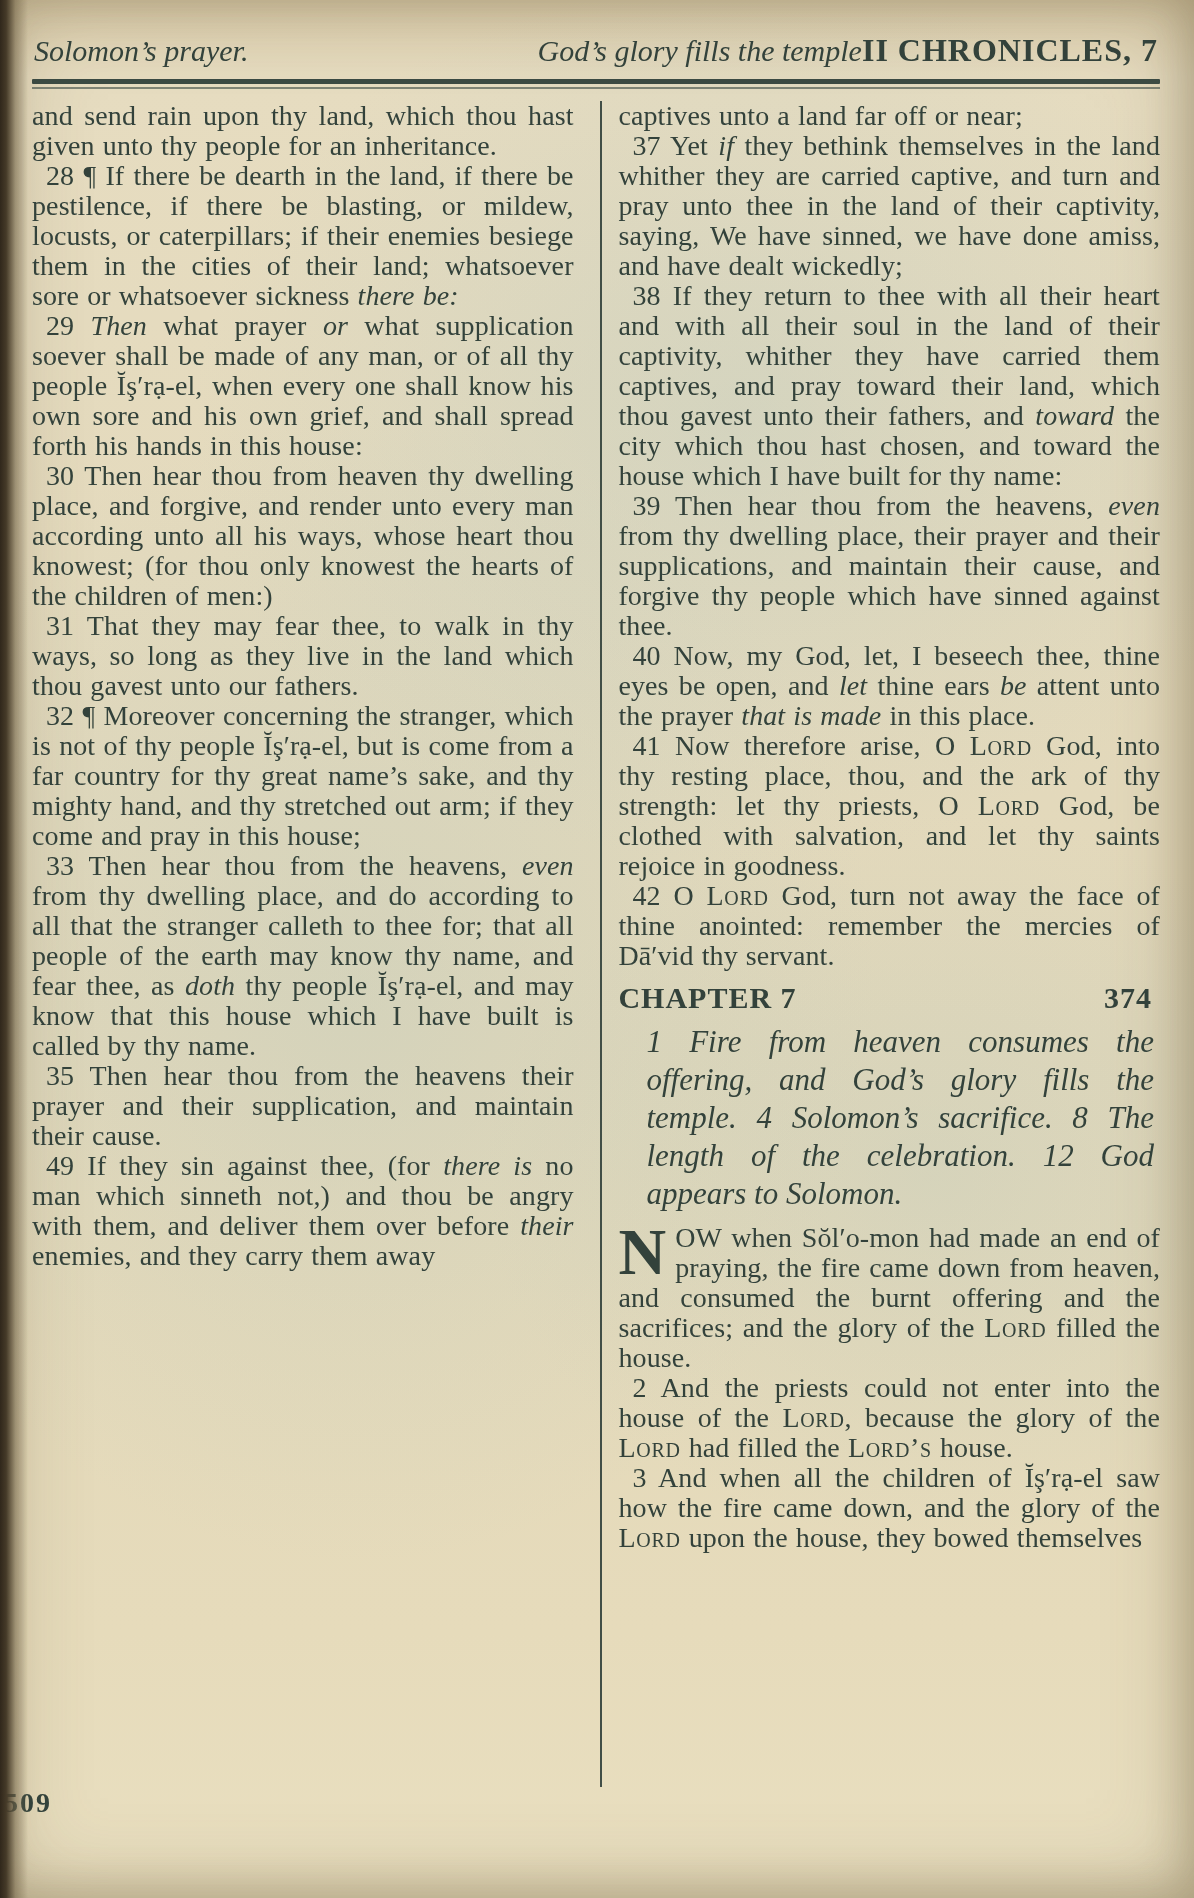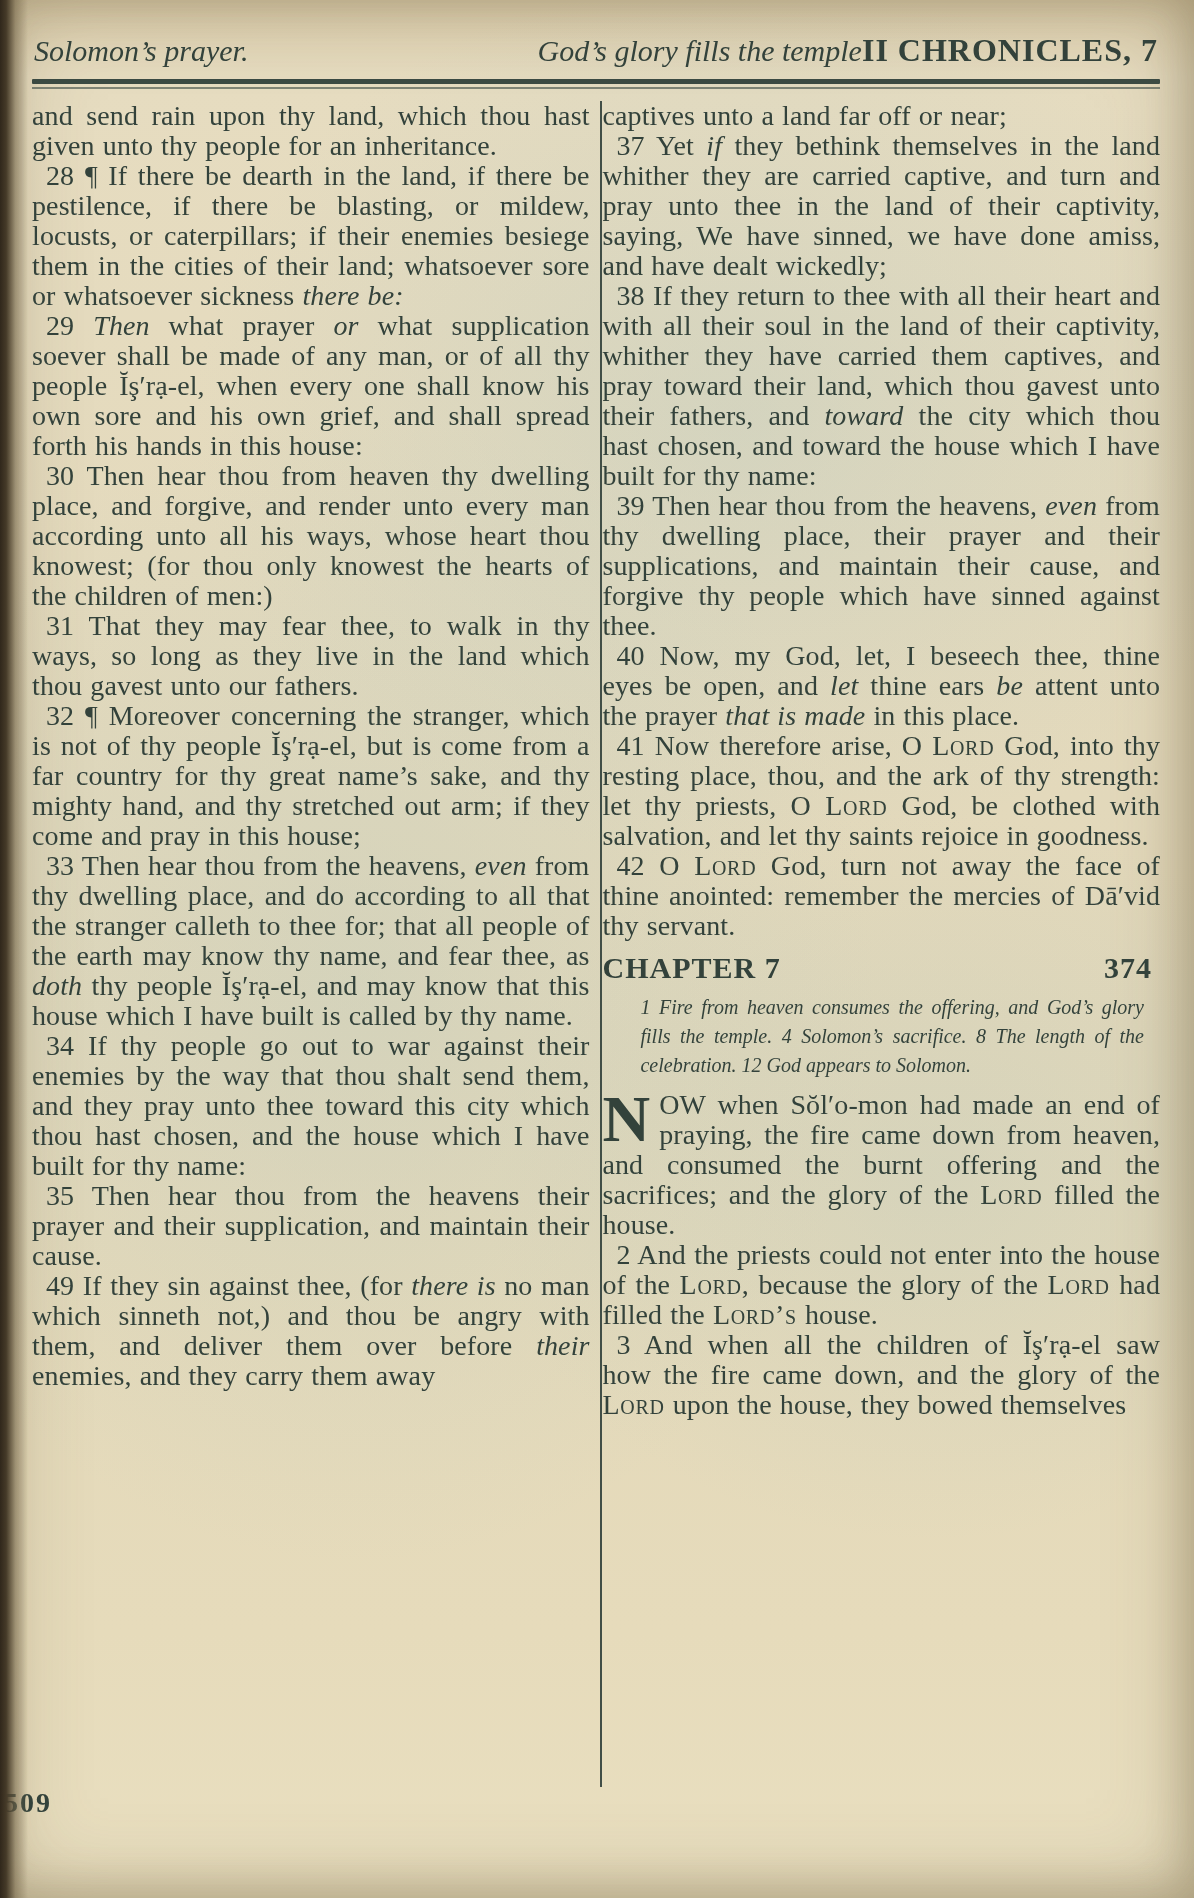--- a/index.html
+++ b/index.html
@@ -30,35 +30,35 @@
   
   .running-head{display:flex;align-items:baseline;padding:6px 2px 10px;}
   .rh-left{font-style:italic;font-size:30px;white-space:nowrap;}
   .rh-center{font-style:italic;font-size:30px;flex:1;text-align:right;white-space:nowrap;}
   .rh-right{font-weight:bold;font-size:32px;letter-spacing:1px;white-space:nowrap;}
 
   .rule-a{height:5px;background:#3b4a42;border-radius:1px;}
   .rule-b{height:2px;background:rgba(59,74,66,0.6);margin-top:3px;}
 
   
-  .cols{display:flex;margin-top:12px;height:1686px;overflow:hidden;}
+  .cols{display:flex;margin-top:12px;height:1686px;overflow:hidden;gap:16px;}
   .col{width:50%;}
   .col-left{padding-right:10px;}
   .col-right{}
   .divider{width:3px;background:#414e46;}
 
   .verse{margin:0;text-align:justify;font-size:28px;line-height:30px;text-indent:14px;letter-spacing:0.1px;word-spacing:1px;}
   .verse.noindent{text-indent:0;}
   .i{font-style:italic;}
   .sc{font-variant:small-caps;letter-spacing:0.7px;}
 
   .chapter{position:relative;text-align:left;font-weight:bold;font-size:30px;letter-spacing:1px;margin:10px 0 8px;}
   .ch-num{position:absolute;right:8px;top:0;}
 
-  .summary{margin:0 10px 10px;font-style:italic;font-size:20px;line-height:29px;text-align:justify;padding:0 6px 0 28px;}
+  .summary{margin:0 0 10px;font-style:italic;font-size:31px;line-height:38px;text-align:justify;padding:0 6px 0 28px;}
 
   .opening{text-indent:0;}
   .dropcap{float:left;font-size:66px;line-height:52px;font-weight:bold;padding:3px 9px 0 0;}
 
   .pageno{margin-top:0;text-align:left;font-size:28px;font-weight:bold;letter-spacing:2px;transform:translateX(-28px);}
 </style>
 </head>
 <body>
 
 <div class="scan">
@@ -76,21 +76,20 @@
 
     <main class="cols">
       <div class="col col-left">
           <p class="verse noindent"><span>and send rain upon thy land, which thou hast given unto thy people for an inheritance.</span></p>
           <p class="verse"><span>28 ¶ If there be dearth in the land, if there be pestilence, if there be blasting, or mildew, locusts, or caterpillars; if their enemies besiege them in the cities of their land; whatsoever sore or whatsoever sickness </span><span class="i">there be:</span></p>
           <p class="verse"><span>29 </span><span class="i">Then</span><span> what prayer </span><span class="i">or</span><span> what supplication soever shall be made of any man, or of all thy people Ĭş′rạ-el, when every one shall know his own sore and his own grief, and shall spread forth his hands in this house:</span></p>
           <p class="verse"><span>30 Then hear thou from heaven thy dwelling place, and forgive, and render unto every man according unto all his ways, whose heart thou knowest; (for thou only knowest the hearts of the children of men:)</span></p>
           <p class="verse"><span>31 That they may fear thee, to walk in thy ways, so long as they live in the land which thou gavest unto our fathers.</span></p>
           <p class="verse"><span>32 ¶ Moreover concerning the stranger, which is not of thy people Ĭş′rạ-el, but is come from a far country for thy great name’s sake, and thy mighty hand, and thy stretched out arm; if they come and pray in this house;</span></p>
           <p class="verse"><span>33 Then hear thou from the heavens, </span><span class="i">even</span><span> from thy dwelling place, and do according to all that the stranger calleth to thee for; that all people of the earth may know thy name, and fear thee, as </span><span class="i">doth</span><span> thy people Ĭş′rạ-el, and may know that this house which I have built is called by thy name.</span></p>
-          <p class="verse"><span>34 If thy people go out to war against their enemies by the way that thou shalt send them, and they pray unto thee toward this city which thou hast chosen, and the house which I have built for thy name:</span></p>
           <p class="verse"><span>35 Then hear thou from the heavens their prayer and their supplication, and maintain their cause.</span></p>
           <p class="verse"><span>49 If they sin against thee, (for </span><span class="i">there is</span><span> no man which sinneth not,) and thou be angry with them, and deliver them over before </span><span class="i">their</span><span> enemies, and they carry them away</span></p>
         </div>
       <div class="divider"></div>
       <div class="col col-right">
           <p class="verse noindent"><span>captives unto a land far off or near;</span></p>
           <p class="verse"><span>37 Yet </span><span class="i">if</span><span> they bethink themselves in the land whither they are carried captive, and turn and pray unto thee in the land of their captivity, saying, We have sinned, we have done amiss, and have dealt wickedly;</span></p>
           <p class="verse"><span>38 If they return to thee with all their heart and with all their soul in the land of their captivity, whither they have carried them captives, and pray toward their land, which thou gavest unto their fathers, and </span><span class="i">toward</span><span> the city which thou hast chosen, and toward the house which I have built for thy name:</span></p>
           <p class="verse"><span>39 Then hear thou from the heavens, </span><span class="i">even</span><span> from thy dwelling place, their prayer and their supplications, and maintain their cause, and forgive thy people which have sinned against thee.</span></p>
           <p class="verse"><span>40 Now, my God, let, I beseech thee, thine eyes be open, and </span><span class="i">let</span><span> thine ears </span><span class="i">be</span><span> attent unto the prayer </span><span class="i">that is made</span><span> in this place.</span></p>

